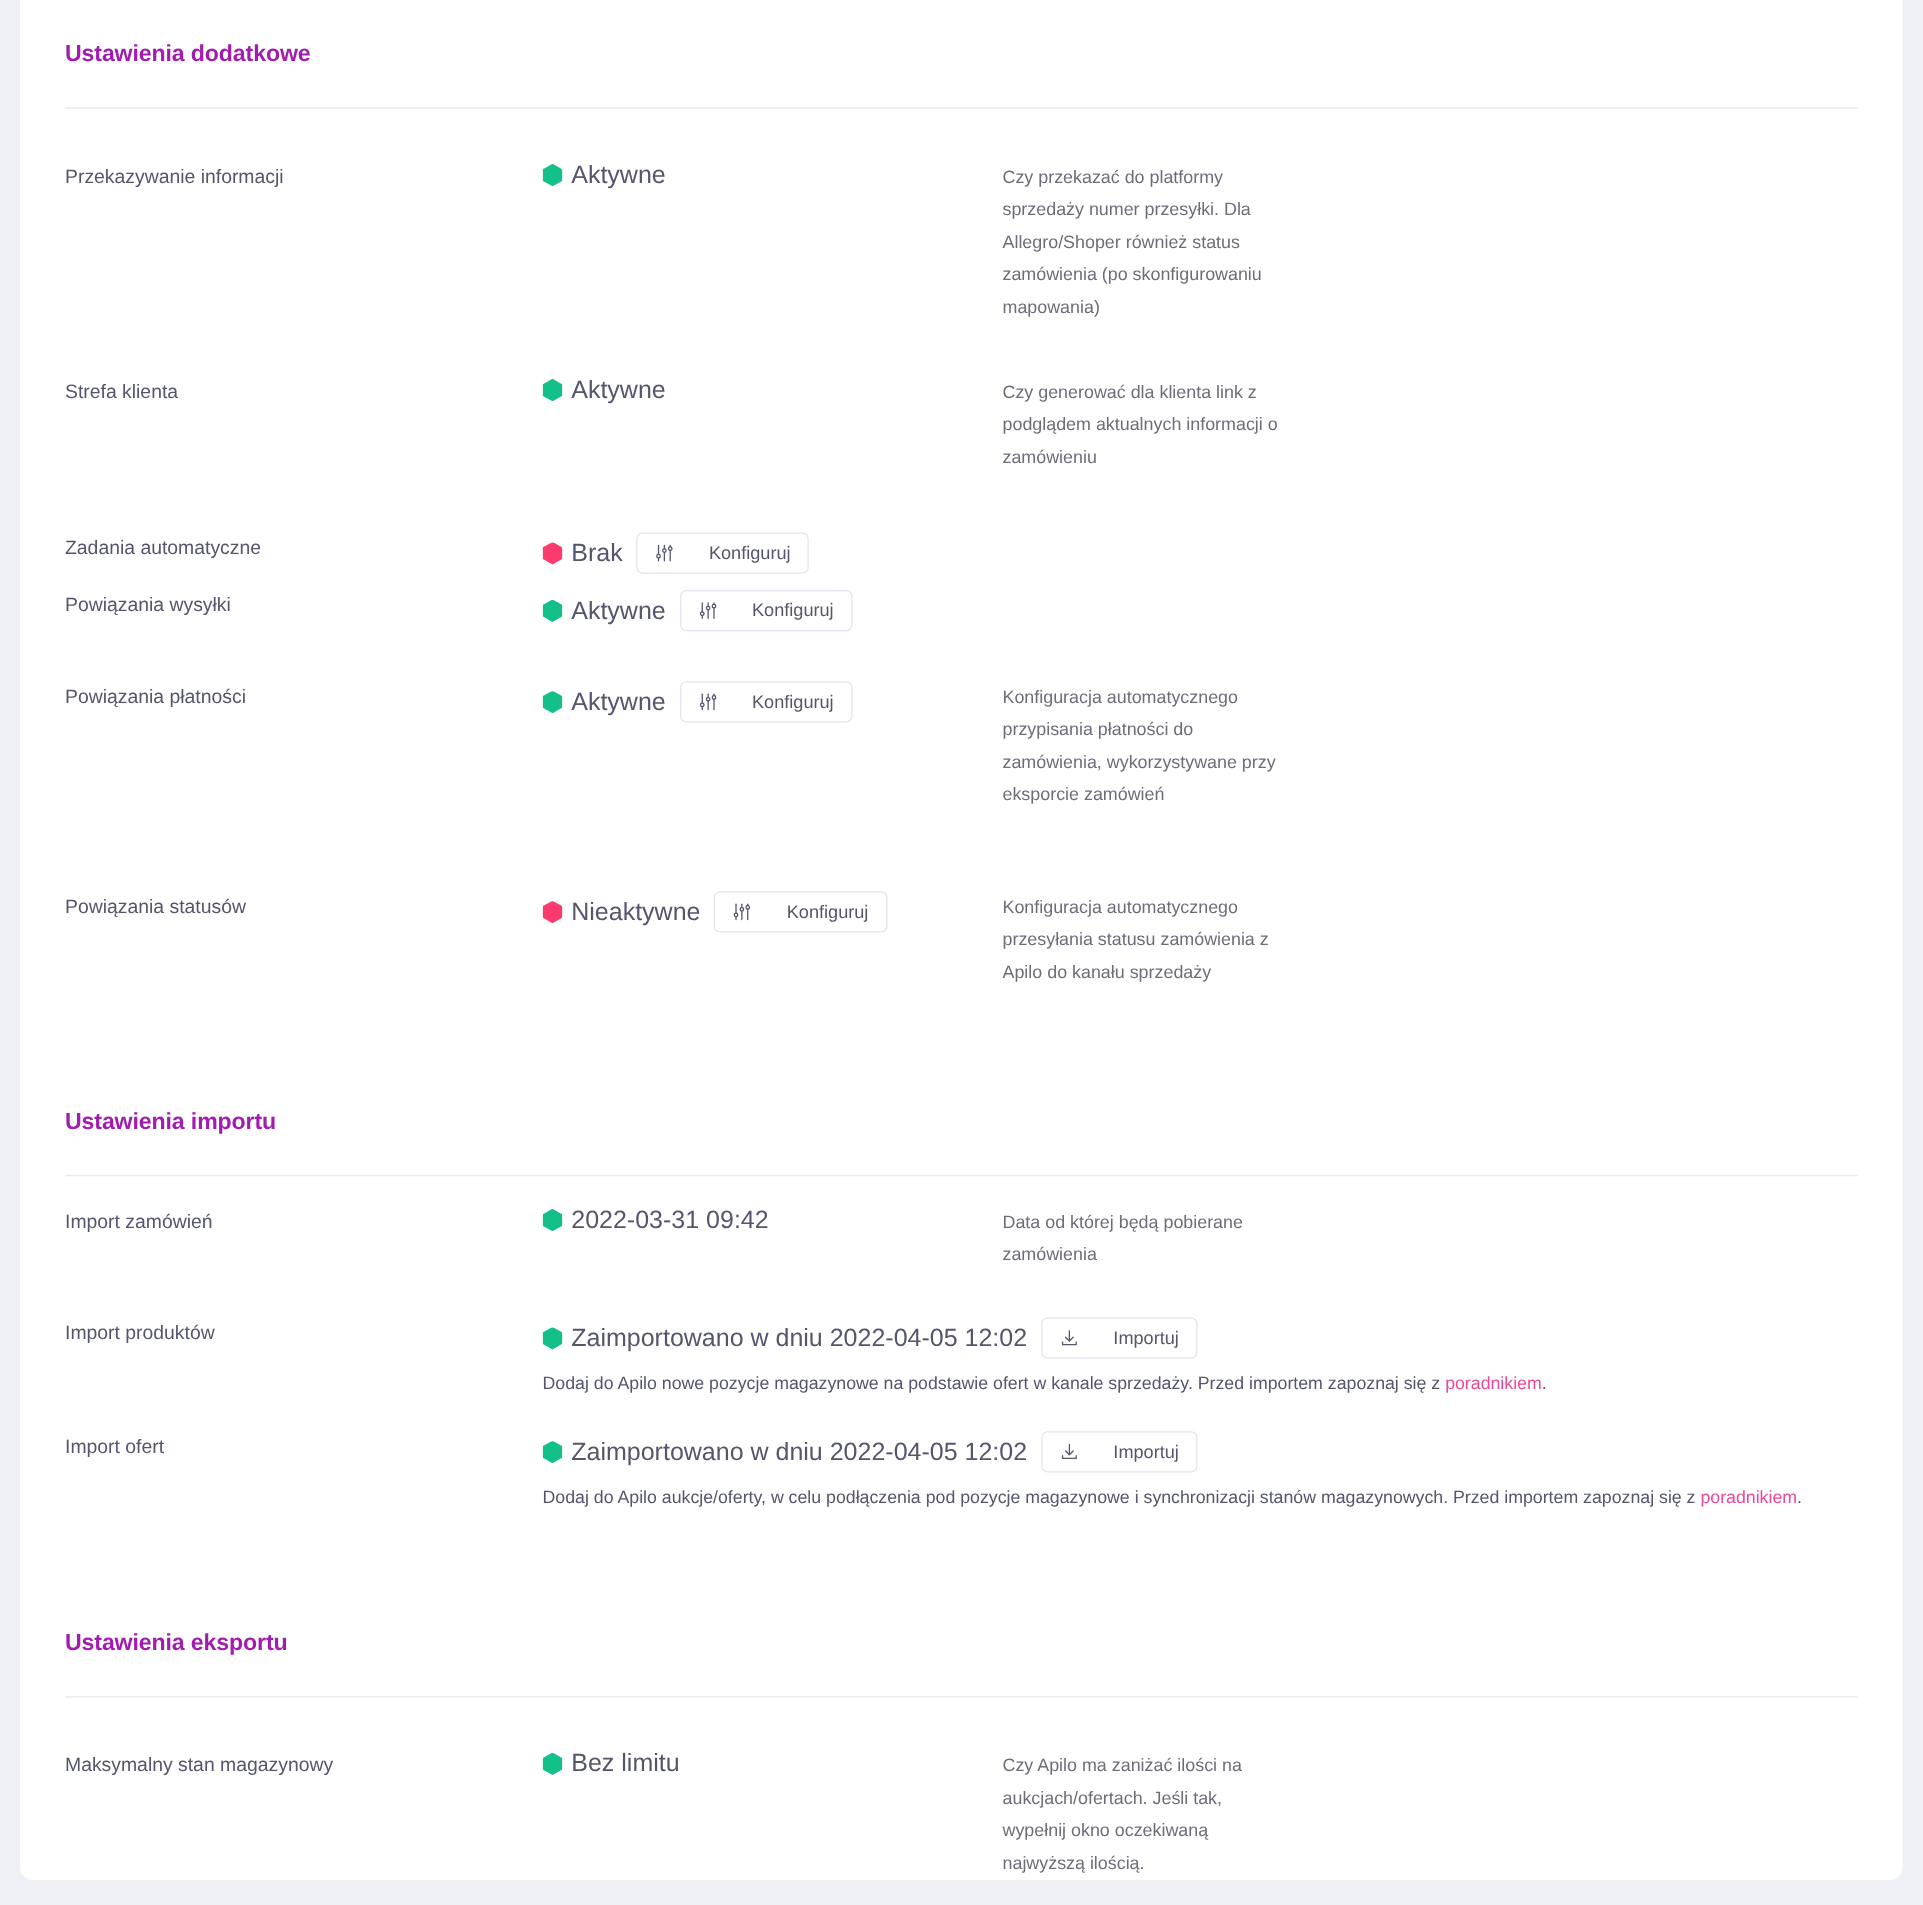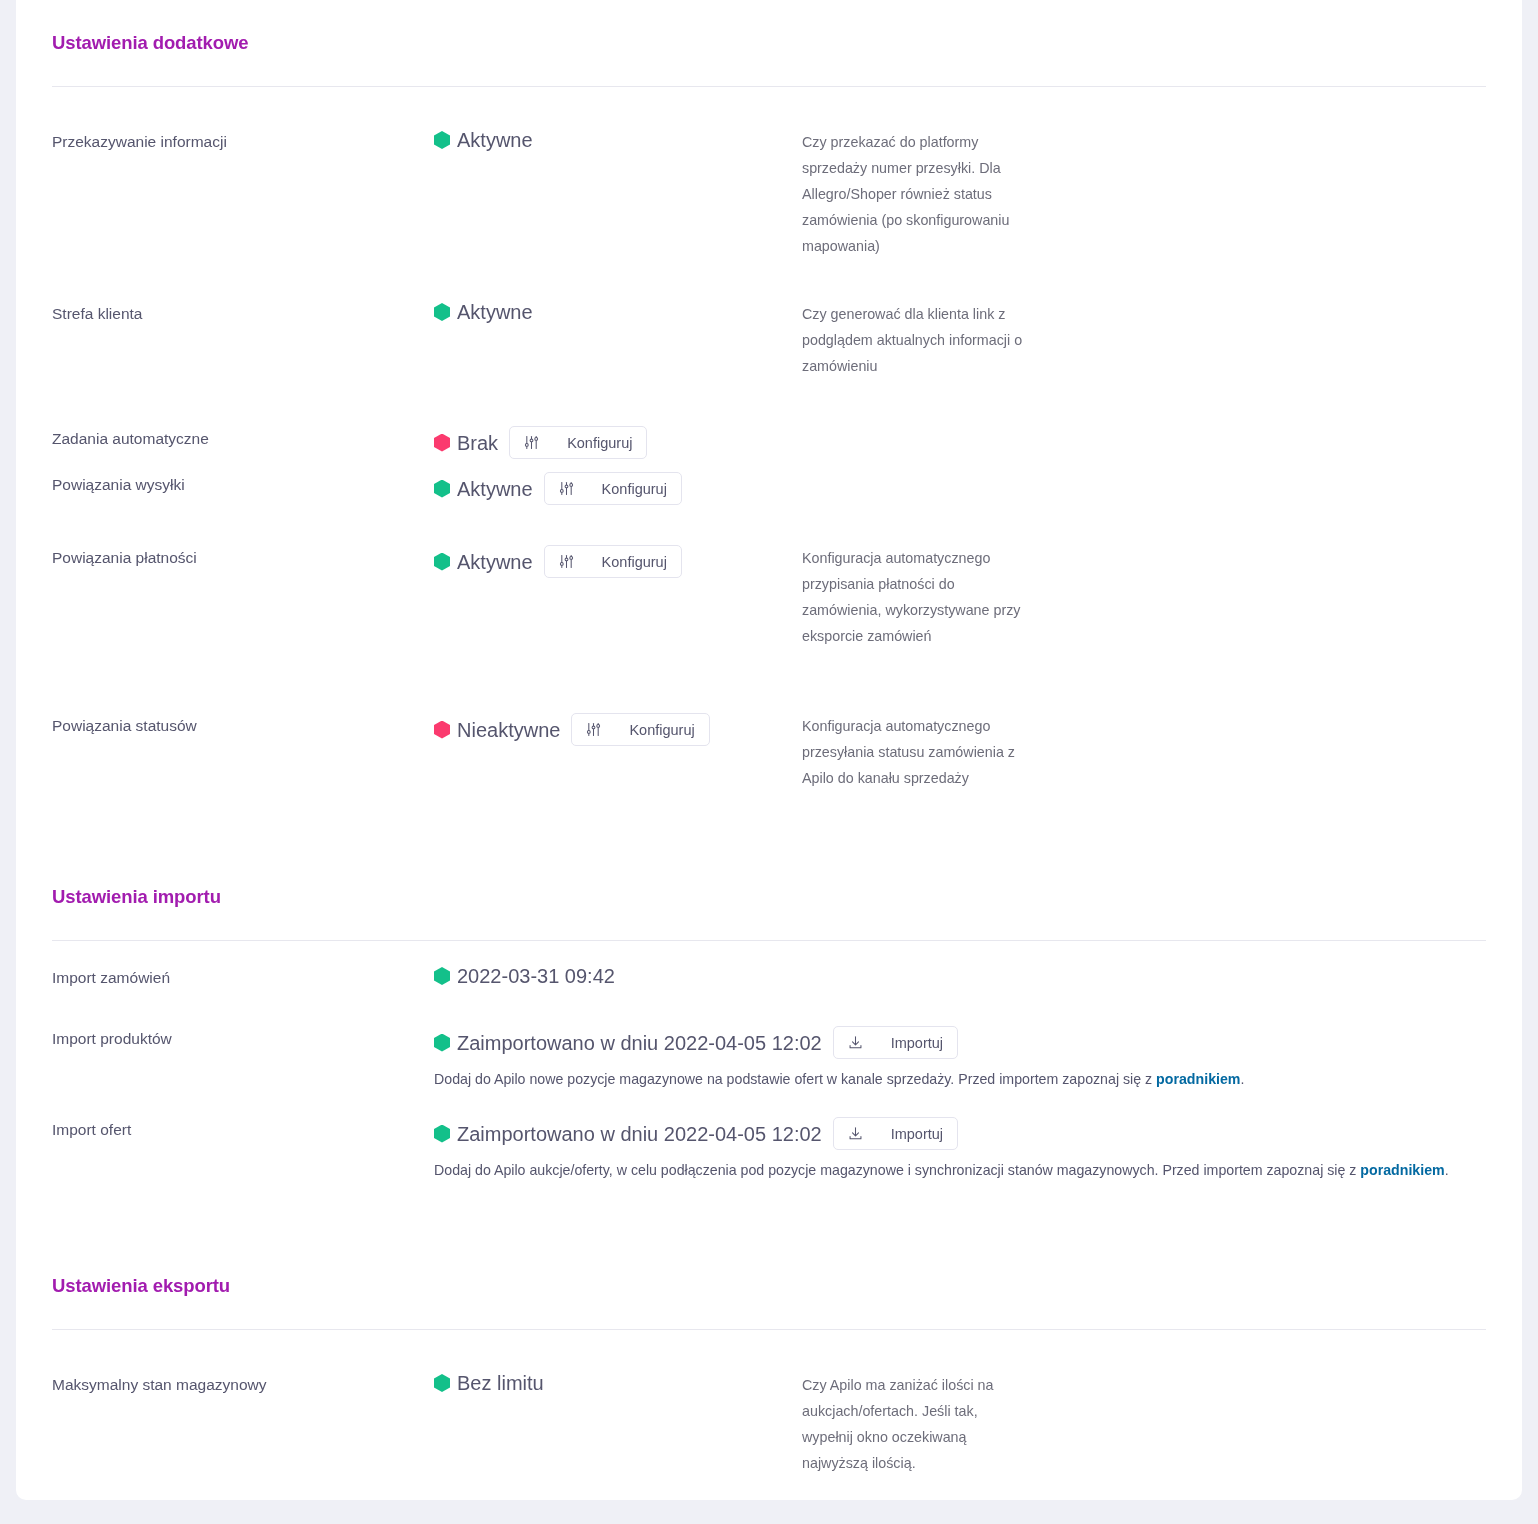--- a/index.html
+++ b/index.html
@@ -128,24 +128,23 @@
 
   
   .inline-desc {
     font-size: 14.2px;
     color: #55556d;
     line-height: 22px;
     margin-top: 9px;
     max-width: 1100px;
   }
   .lnk {
-    color: #0369a1;
+    color: #ec4899;
     text-decoration: none;
     cursor: pointer;
-    font-weight: bold;
   }
 
   .value-line {
     display: flex;
     align-items: center;
   }
 </style>
 </head>
 <body>
 
@@ -297,20 +296,21 @@
       <div class="rows">
 
         <div class="row" style="margin-top:24px;">
           <div class="row-label">Import zamówień</div>
           <div class="row-value">
             <span class="status">
               <span class="hex green"></span>
               <span>2022-03-31 09:42</span>
             </span>
           </div>
+          <div class="row-desc">Data od której będą pobierane zamówienia</div>
         </div>
 
         <div class="row" style="margin-top:37px;">
           <div class="row-label">Import produktów</div>
           <div class="row-value wide">
             <div class="value-line">
               <span class="status">
                 <span class="hex green"></span>
                 <span>Zaimportowano w dniu 2022-04-05 12:02</span>
               </span>

